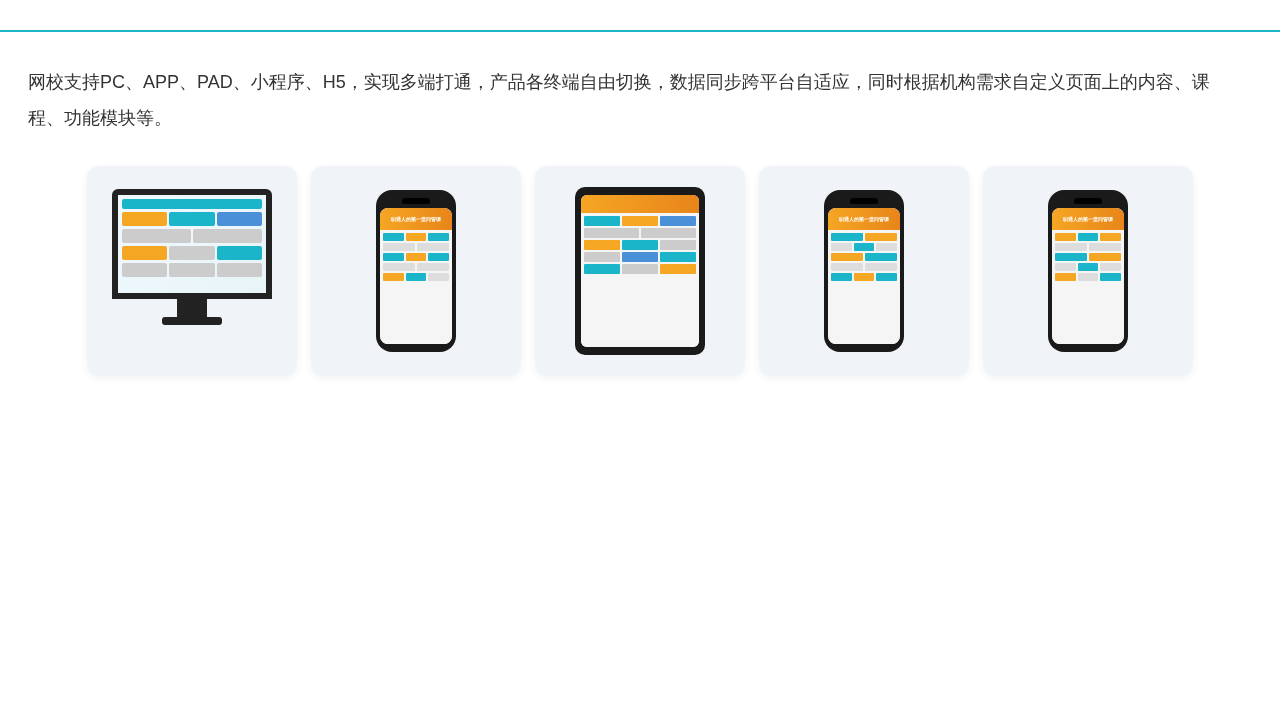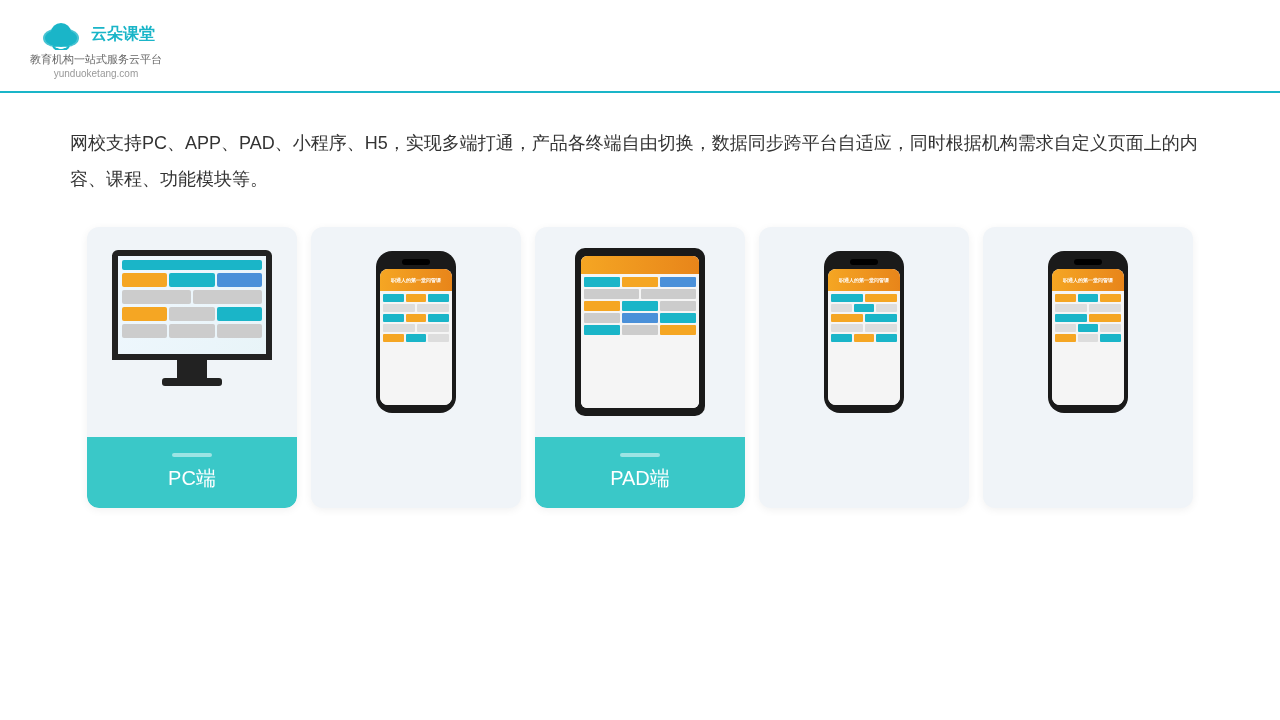--- a/index.html
+++ b/index.html
@@ -62,21 +62,21 @@
       text-align: center;
     }
     .logo-url {
       font-size: 10px;
       color: #999;
       margin-top: 1px;
     }
 
     
     .description {
-      padding: 32px 60px 20px 70px;
+      padding: 32px 60px 20px 28px;
       font-size: 18px;
       color: #333;
       line-height: 2;
     }
 
     
     .cards-container {
       display: flex;
       gap: 14px;
       padding: 10px 55px 30px 55px;
@@ -272,36 +272,20 @@
       height: 4px;
       background: rgba(255,255,255,0.5);
       border-radius: 2px;
       margin: 0 auto 8px auto;
     }
   </style>
 </head>
 <body>
 
 <div class="header">
-  <div class="header-right">
-    <div class="cloud-logo">
-      <svg class="cloud-icon-svg" viewBox="0 0 48 32" fill="none" xmlns="http://www.w3.org/2000/svg">
-        <ellipse cx="18" cy="20" rx="12" ry="9" fill="#1ab5c8" opacity="0.8"></ellipse>
-        <ellipse cx="30" cy="20" rx="12" ry="9" fill="#1ab5c8" opacity="0.8"></ellipse>
-        <ellipse cx="24" cy="14" rx="10" ry="9" fill="#1ab5c8"></ellipse>
-        <ellipse cx="24" cy="20" rx="16" ry="9" fill="#1ab5c8"></ellipse>
-        <path d="M16 28 Q18 32 24 32 Q30 32 32 28" stroke="#1ab5c8" stroke-width="2" fill="none"></path>
-        <circle cx="20" cy="32" r="2" fill="#1ab5c8"></circle>
-        <circle cx="28" cy="32" r="2" fill="#1ab5c8"></circle>
-      </svg>
-      <span class="logo-text">云朵课堂</span>
-    </div>
-    <div class="logo-subtitle">教育机构一站式服务云平台</div>
-    <div class="logo-url">yunduoketang.com</div>
-  </div>
 </div>
 
 <div class="description">
   <span>网校支持PC、APP、PAD、小程序、H5，实现多端打通，产品各终端自由切换，数据同步跨平台自适应，同时根据机构需求自定义页面上的内容、课程、功能模块等。</span>
 </div>
 
 <div class="cards-container">
 
   <div class="card">
     <div class="card-image-area">
@@ -327,24 +311,20 @@
               <div class="screen-block gray"></div>
               <div class="screen-block gray"></div>
               <div class="screen-block gray"></div>
             </div>
           </div>
         </div>
         <div class="monitor-stand"></div>
         <div class="monitor-base"></div>
       </div>
     </div>
-    <div class="card-label">
-      <div class="card-label-bar"></div>
-      <span>PC端</span>
-    </div>
   </div>
 
   <div class="card">
     <div class="card-image-area">
       <div class="phone-mockup">
         <div class="phone-notch"></div>
         <div class="phone-screen">
           <div class="phone-screen-top">
             <div style="width:100%;height:100%;display:flex;align-items:center;justify-content:center;font-size:5px;color:#fff;font-weight:bold;">职通人的第一堂问管课</div>
           </div>
@@ -405,24 +385,20 @@
             </div>
             <div class="tablet-row">
               <div class="tablet-block teal"></div>
               <div class="tablet-block gray"></div>
               <div class="tablet-block orange"></div>
             </div>
           </div>
         </div>
       </div>
     </div>
-    <div class="card-label">
-      <div class="card-label-bar"></div>
-      <span>PAD端</span>
-    </div>
   </div>
 
   <div class="card">
     <div class="card-image-area">
       <div class="phone-mockup">
         <div class="phone-notch"></div>
         <div class="phone-screen">
           <div class="phone-screen-top">
             <div style="width:100%;height:100%;display:flex;align-items:center;justify-content:center;font-size:5px;color:#fff;font-weight:bold;">职通人的第一堂问管课</div>
           </div>

